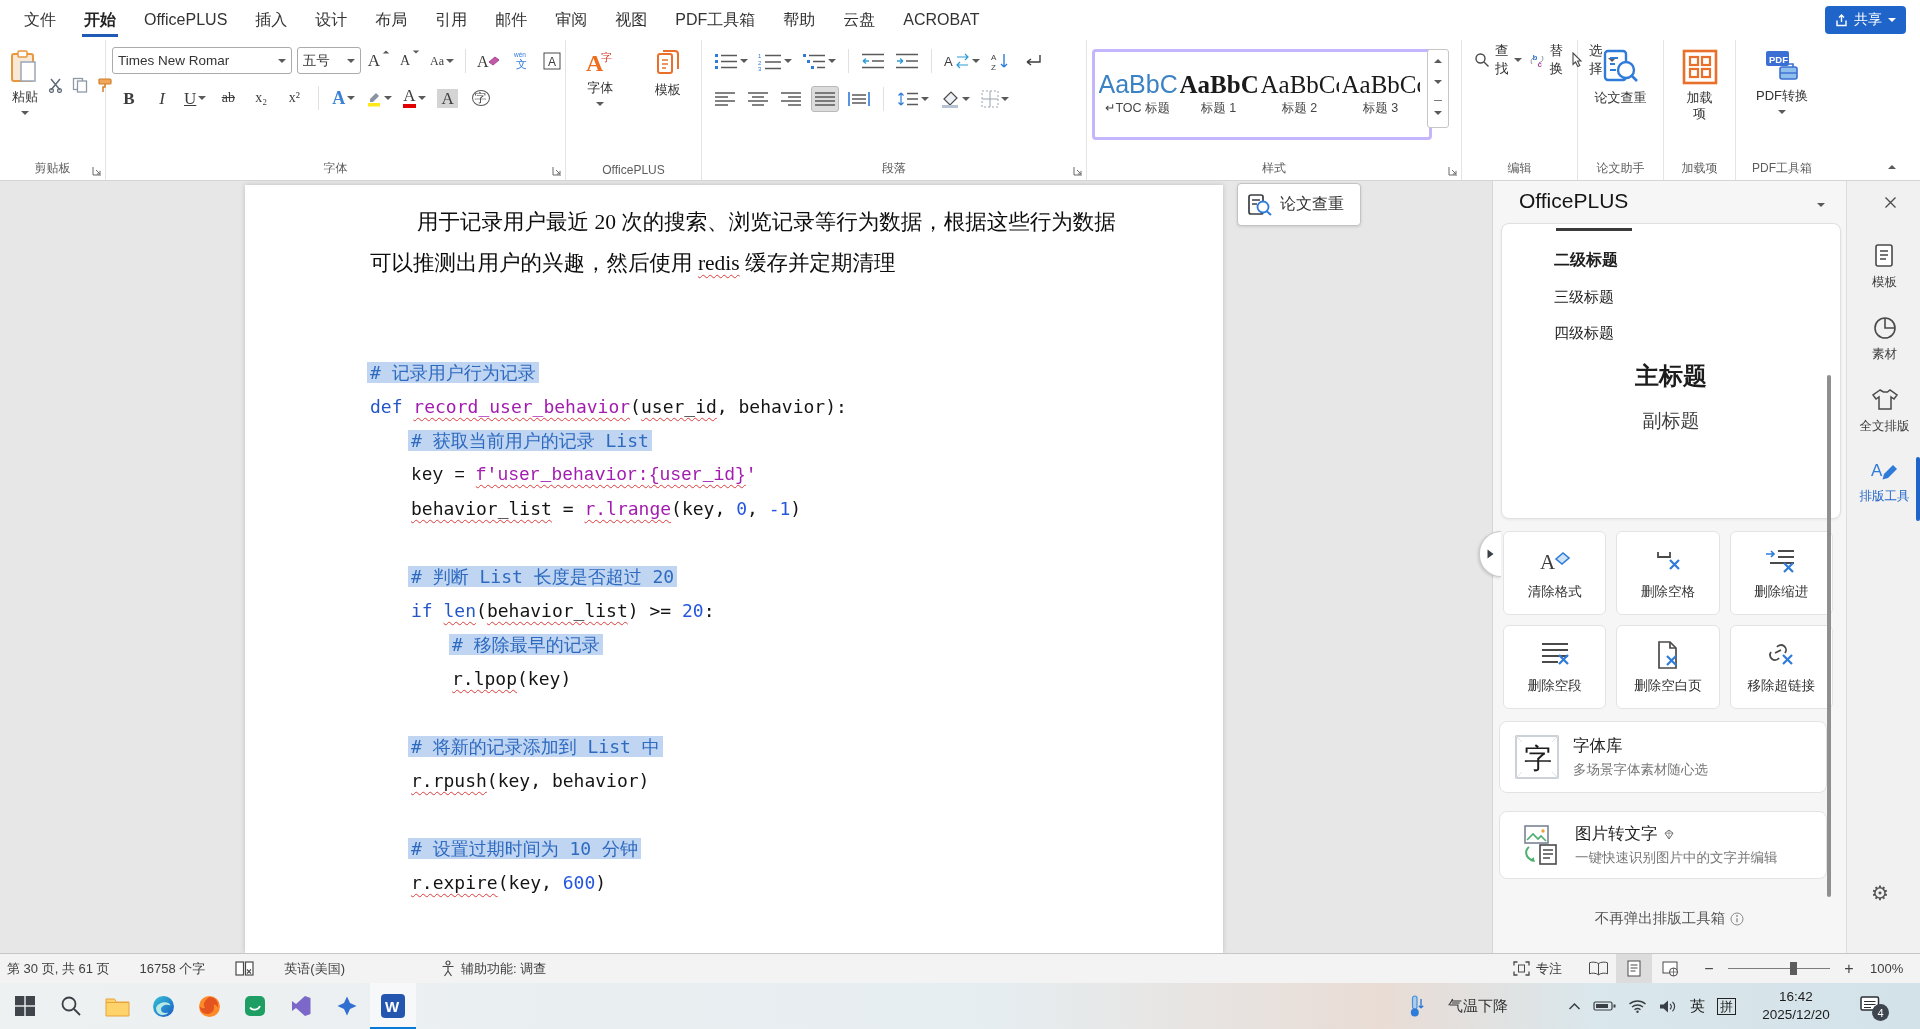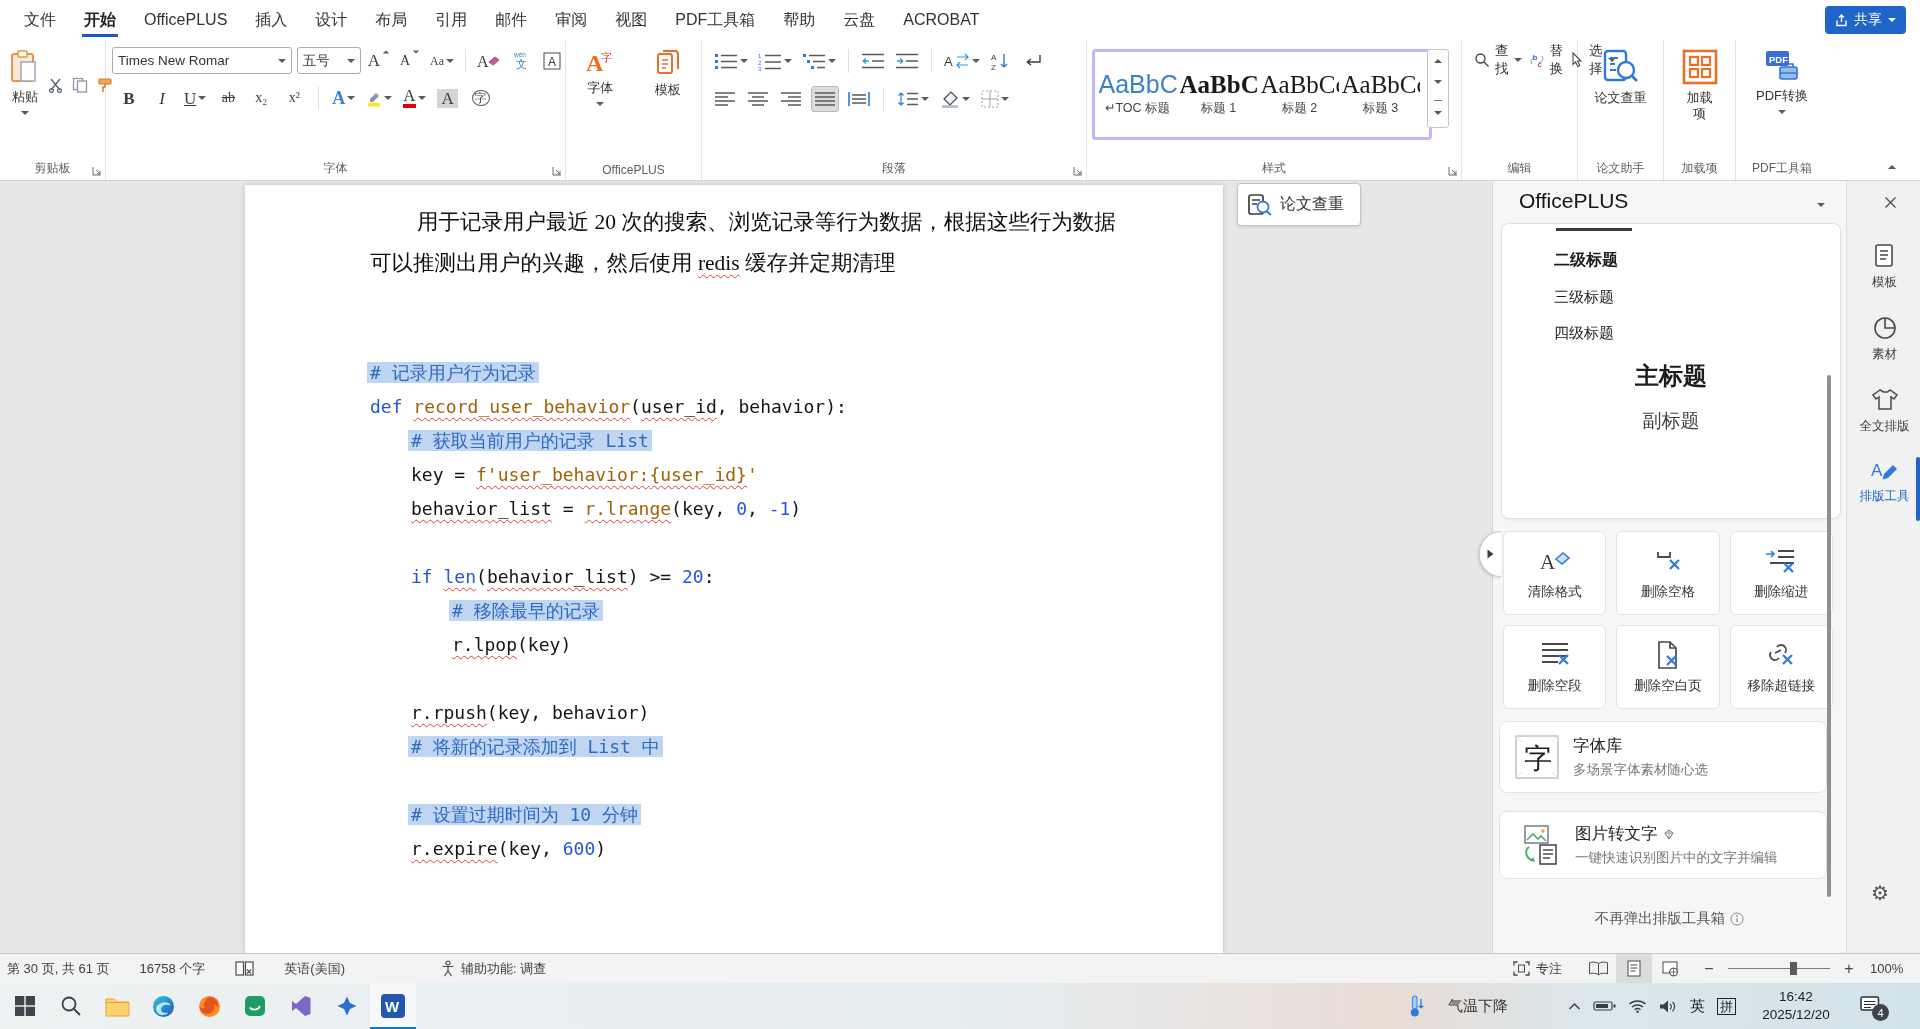--- a/index.html
+++ b/index.html
@@ -48,21 +48,21 @@
   .docarea{position:absolute;top:181px;left:0;width:1492px;height:772px;background:#e7e7e7;overflow:hidden}
   .page{position:absolute;left:245px;top:4px;width:978px;height:768px;background:#fff;box-shadow:0 0 5px rgba(0,0,0,.18)}
   .doc-content{padding:17px 105px 0 125px}
   .para-line{font-family:"Liberation Serif",serif;font-size:21.5px;line-height:41px;color:#0d0d0d;white-space:pre-wrap}
   .para-line.first{text-indent:47px}
   .code-block{margin-top:72px}
   .code-line{font-family:"DejaVu Sans Mono",monospace;font-size:18px;line-height:34px;color:#141414;white-space:pre}
   .code-line.blank{height:34px}
   .seg.comment{color:#2e6ac0}
   .seg.keyword{color:#2456c8}
-  .seg.green{color:#a16207}
+  .seg.green{color:#a21caf}
   .seg.number{color:#2456e0}
   .seg.hl{background:#bfd5f1;box-shadow:3px 0 0 #bfd5f1,-3px 0 0 #bfd5f1}
   .sq{text-decoration:underline;text-decoration-style:wavy;text-decoration-color:#dd3b3b;text-decoration-thickness:1px;text-underline-offset:4px}
   
   .popup-btn{position:absolute;left:1237px;top:183px;width:124px;height:43px;background:#fff;border:1px solid #c3c3c3;border-radius:4px;
              display:flex;align-items:center;gap:7px;padding-left:9px;box-sizing:border-box;box-shadow:0 1px 3px rgba(0,0,0,.12)}
   .popup-btn .plabel{font-size:16px;color:#333}
   
   .panel{position:absolute;top:181px;left:1492px;width:428px;height:772px;background:#f6f6f6;border-left:1px solid #d6d6d6;box-sizing:border-box}
   .panel-col{position:absolute;left:0;top:0;width:353px;height:762px;background:#f6f6f6}
@@ -608,29 +608,30 @@
     <div class="page">
       <div class="doc-content">
         <div id="paragraph-block">
             <div class="para-line first"><span class="seg plain">用于记录用户最近 20 次的搜索、浏览记录等行为数据，根据这些行为数据</span></div>
             <div class="para-line"><span class="seg plain">可以推测出用户的兴趣，然后使用 </span><span class="seg plain sq">redis</span><span class="seg plain"> 缓存并定期清理</span></div>
           </div>
         <div id="code-block" class="code-block">
             <div class="code-line"><span class="seg comment hl"># 记录用户行为记录</span></div>
             <div class="code-line"><span class="seg keyword">def </span><span class="seg green sq">record_user_behavior</span><span class="seg plain">(</span><span class="seg plain sq">user_id</span><span class="seg plain">, behavior):</span></div>
             <div class="code-line" style="padding-left: 41px;"><span class="seg comment hl"># 获取当前用户的记录 List</span></div>
-            <div class="code-line" style="padding-left: 41px;"><span class="seg plain">key = </span><span class="seg green sq">f'user_behavior:</span><span class="seg green sq">{user_id}</span><span class="seg green">'</span></div>
+            <div class="code-line" style="padding-left: 41px; font-family: Liberation Mono, monospace;"><span class="seg plain">key = </span><span class="seg green sq">f'user_behavior:</span><span class="seg green sq">{user_id}</span><span class="seg green">'</span></div>
             <div class="code-line" style="padding-left: 41px;"><span class="seg plain sq">behavior_list</span><span class="seg plain"> = </span><span class="seg green sq">r.lrange</span><span class="seg plain">(key, </span><span class="seg number">0</span><span class="seg plain">, </span><span class="seg number">-1</span><span class="seg plain">)</span></div>
             <div class="code-line blank"></div>
+            <div class="code-line" style="padding-left: 41px;"><span class="seg comment hl"># 判断 List 长度是否超过 20</span></div>
             <div class="code-line" style="padding-left: 41px;"><span class="seg keyword">if </span><span class="seg keyword sq">len</span><span class="seg plain">(</span><span class="seg plain sq">behavior_list</span><span class="seg plain">) &gt;= </span><span class="seg number">20</span><span class="seg plain">:</span></div>
             <div class="code-line" style="padding-left: 82px;"><span class="seg comment hl"># 移除最早的记录</span></div>
             <div class="code-line" style="padding-left: 82px;"><span class="seg plain sq">r.lpop</span><span class="seg plain">(key)</span></div>
             <div class="code-line blank"></div>
+            <div class="code-line" style="padding-left: 41px;"><span class="seg comment hl"># 将新的记录添加到 List 中</span></div>
             <div class="code-line" style="padding-left: 41px;"><span class="seg plain sq">r.rpush</span><span class="seg plain">(key, behavior)</span></div>
-            <div class="code-line" style="padding-left: 41px;"><span class="seg comment hl"># 将新的记录添加到 List 中</span></div>
             <div class="code-line blank"></div>
             <div class="code-line" style="padding-left: 41px;"><span class="seg comment hl"># 设置过期时间为 10 分钟</span></div>
             <div class="code-line" style="padding-left: 41px;"><span class="seg plain sq">r.expire</span><span class="seg plain">(key, </span><span class="seg number">600</span><span class="seg plain">)</span></div>
           </div>
       </div>
     </div>
   </div>
 
   <div class="popup-btn">
     <span class="ic">

